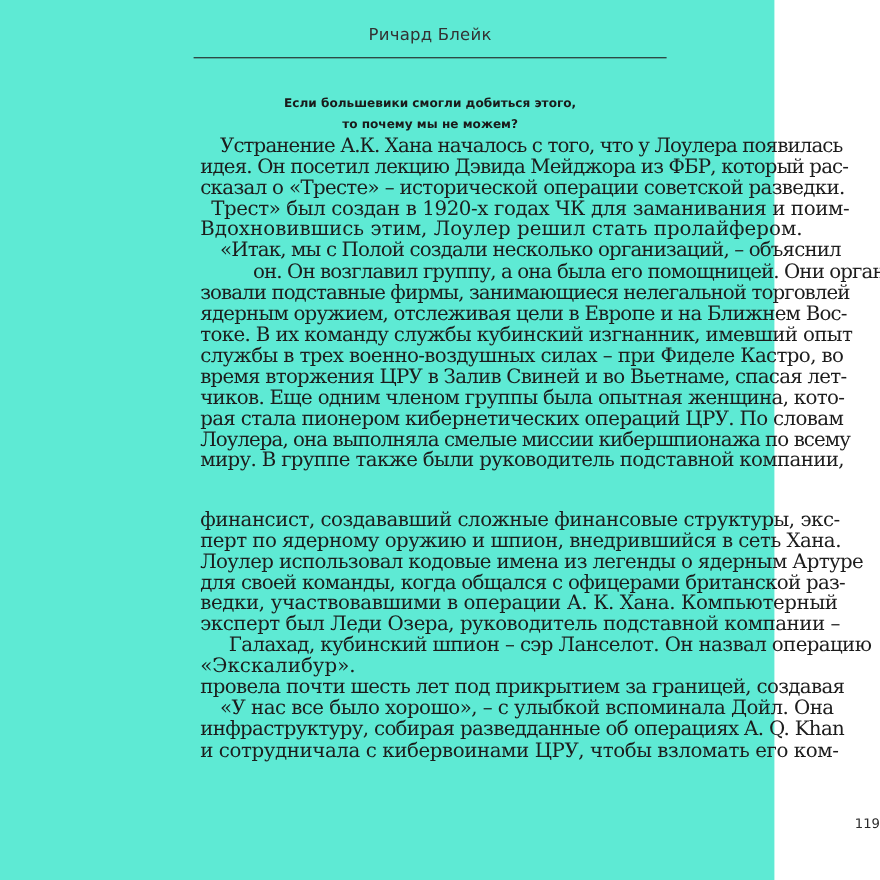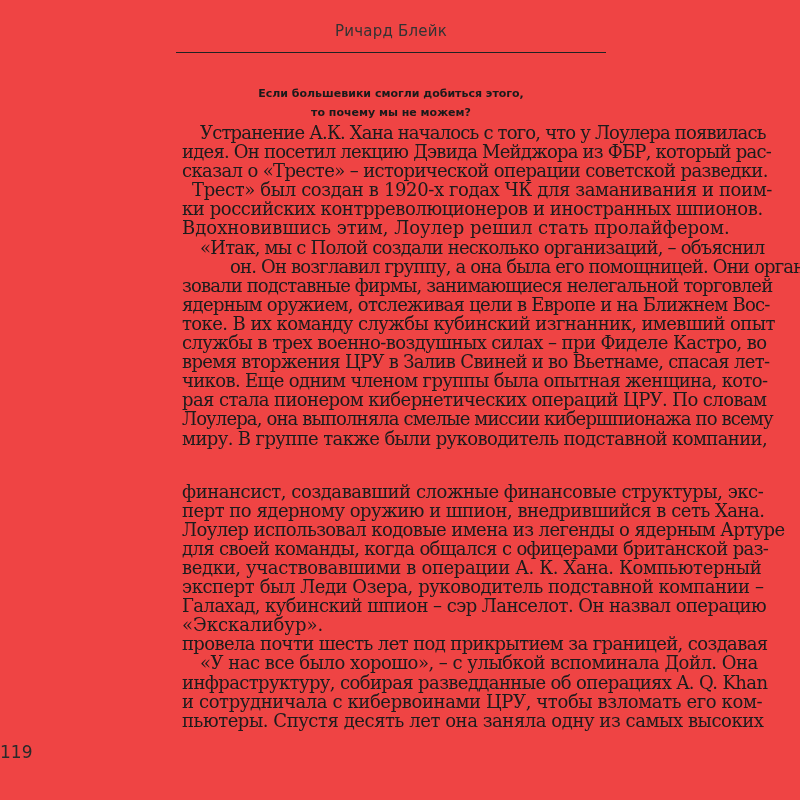--- a/index.html
+++ b/index.html
@@ -1,17 +1,17 @@
 <!DOCTYPE html>
 <html><head>
 <meta charset="utf-8">
 <style>
   html, body { margin: 0; padding: 0; background: #ffffff; }
   body { width: 800px; height: 800px; position: relative; overflow: hidden; }
-  .page { position: absolute; left: 0; top: 0; width: 800px; height: 800px; background: #ef4444; }
+  .page { position: absolute; left: 0; top: 0; width: 704px; height: 800px; background: #5eead4; }
   .running-head {
     position: absolute; left: 176px; width: 430px; top: 22px;
     text-align: center; font-family: "DejaVu Sans", sans-serif;
     font-size: 15px; color: #333; letter-spacing: 0.2px;
   }
   .head-rule {
     position: absolute; left: 176px; width: 430px; top: 52px;
     height: 0; border-top: 1.6px solid #222;
   }
   .heading {
@@ -26,66 +26,64 @@
     line-height: 19.1px; color: #1c1c1c;
   }
   .line {
     display: block; text-align: justify; text-align-last: justify;
     white-space: nowrap; height: 19.1px; overflow: visible;
   }
   .line.last { text-align-last: left; }
   .line.indent { padding-left: 18px; }
   .folio {
     position: absolute; left: 0; width: 800px; top: 742px;
-    text-align: left; font-family: "DejaVu Sans", sans-serif;
-    font-size: 17px; color: #2a2a2a;
+    text-align: right; font-family: "DejaVu Sans", sans-serif;
+    font-size: 12px; color: #2a2a2a;
   }
 </style>
 </head>
 <body>
 
 <div class="page">
   <div class="running-head">Ричард Блейк</div>
   <div class="head-rule"></div>
 
   <div class="heading">
     <div>Если большевики смогли добиться этого,</div>
     <div>то почему мы не можем?</div>
   </div>
 
   <div class="body">
 
     <span class="line indent" style="letter-spacing: -0.827px;">Устранение А.К. Хана началось с того, что у Лоулера появилась</span>
     <span class="line" style="letter-spacing: -0.783px;">идея. Он посетил лекцию Дэвида Мейджора из ФБР, который рас-</span>
     <span class="line" style="letter-spacing: -0.626px;">сказал о «Тресте» – исторической операции советской разведки.</span>
     <span class="line" style="letter-spacing: -0.375px; margin-left: 10px;">Трест» был создан в 1920-х годах ЧК для заманивания и поим-</span>
-    <span class="line" style="letter-spacing: -0.434px;">ки российских контрреволюционеров и иностранных шпионов.</span>
     <span class="line last">Вдохновившись этим, Лоулер решил стать пролайфером.</span>
 
     <span class="line indent" style="letter-spacing: -0.788px;">«Итак, мы с Полой создали несколько организаций, – объяснил</span>
     <span class="line" style="letter-spacing: -0.822px; margin-left: 48px;">он. Он возглавил группу, а она была его помощницей. Они органи-</span>
     <span class="line" style="letter-spacing: -0.852px;">зовали подставные фирмы, занимающиеся нелегальной торговлей</span>
     <span class="line" style="letter-spacing: -0.733px;">ядерным оружием, отслеживая цели в Европе и на Ближнем Вос-</span>
     <span class="line" style="letter-spacing: -0.588px;">токе. В их команду службы кубинский изгнанник, имевший опыт</span>
     <span class="line" style="letter-spacing: -0.58px;">службы в трех военно-воздушных силах – при Фиделе Кастро, во</span>
     <span class="line" style="letter-spacing: -0.694px;">время вторжения ЦРУ в Залив Свиней и во Вьетнаме, спасая лет-</span>
     <span class="line" style="letter-spacing: -0.641px;">чиков. Еще одним членом группы была опытная женщина, кото-</span>
     <span class="line" style="letter-spacing: -0.594px;">рая стала пионером кибернетических операций ЦРУ. По словам</span>
     <span class="line" style="letter-spacing: -0.868px;">Лоулера, она выполняла смелые миссии кибершпионажа по всему</span>
     <span class="line" style="letter-spacing: -0.614px;">миру. В группе также были руководитель подставной компании,</span>
     <span class="line" style="letter-spacing: -0.455px; margin-top: 34px;">финансист, создававший сложные финансовые структуры, экс-</span>
     <span class="line" style="letter-spacing: -0.497px;">перт по ядерному оружию и шпион, внедрившийся в сеть Хана.</span>
     <span class="line" style="letter-spacing: -0.598px;">Лоулер использовал кодовые имена из легенды о ядерным Артуре</span>
     <span class="line" style="letter-spacing: -0.654px;">для своей команды, когда общался с офицерами британской раз-</span>
     <span class="line" style="letter-spacing: -0.361px;">ведки, участвовавшими в операции А. К. Хана. Компьютерный</span>
     <span class="line" style="letter-spacing: -0.452px;">эксперт был Леди Озера, руководитель подставной компании –</span>
-    <span class="line" style="letter-spacing: -0.567px;">Галахад, кубинский шпион – сэр Ланселот. Он назвал операцию</span>
+    <span class="line" style="letter-spacing: -0.567px; margin-left: 26px;">Галахад, кубинский шпион – сэр Ланселот. Он назвал операцию</span>
     <span class="line last">«Экскалибур».</span>
 
     <span class="line" style="letter-spacing: -0.626px;">провела почти шесть лет под прикрытием за границей, создавая</span>
     <span class="line indent" style="letter-spacing: -0.502px;">«У нас все было хорошо», – с улыбкой вспоминала Дойл. Она</span>
     <span class="line" style="letter-spacing: -0.617px;">инфраструктуру, собирая разведданные об операциях A. Q. Khan</span>
     <span class="line" style="letter-spacing: -0.391px;">и сотрудничала с кибервоинами ЦРУ, чтобы взломать его ком-</span>
-    <span class="line" style="letter-spacing: -0.447px;">пьютеры. Спустя десять лет она заняла одну из самых высоких</span>
   </div>
 
   <div class="folio">119</div>
 </div>
 
 </body></html>

